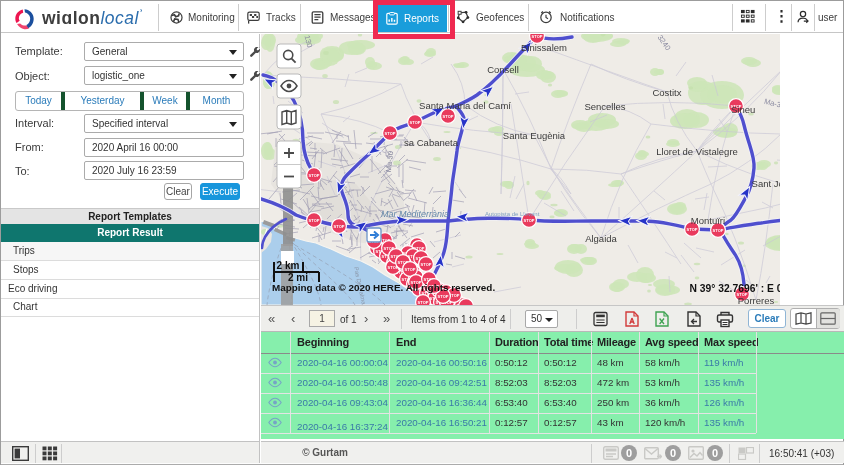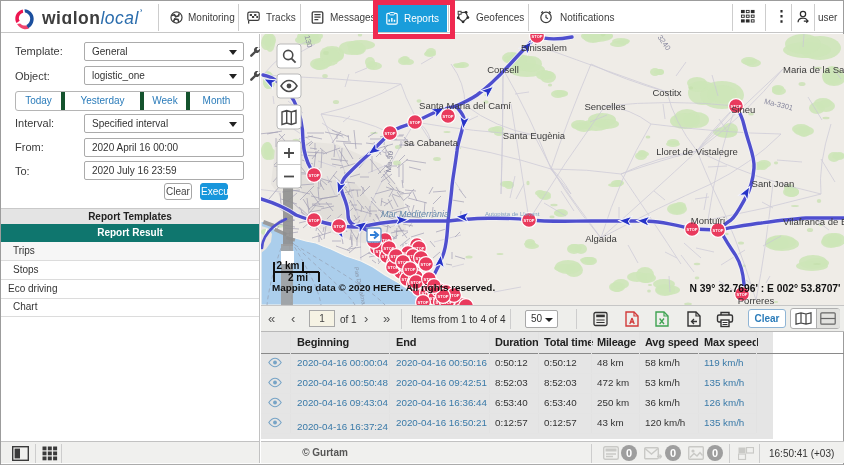--- a/index.html
+++ b/index.html
@@ -20,27 +20,27 @@
 .fsel .caret { position:absolute; right:6px; top:7px; width:0; height:0; border-left:4px solid transparent; border-right:4px solid transparent; border-top:5px solid #222; }
 .btngroup { position:absolute; left:14px; top:57px; width:229px; height:20px; border:1px solid #b5b5b5; border-radius:3px; display:flex; }
 .btngroup div { text-align:center; line-height:18px; color:#2b7cba; font-size:10px; border-right:4px solid #14532d; }
 .btngroup div:last-child { border-right:none; }
 #rtbar { position:absolute; left:0; top:174px; width:258px; height:17px; background:#e4e4e4; border-top:1px solid #c9c9c9; border-bottom:1px solid #c9c9c9; text-align:center; font-weight:bold; color:#222; line-height:16px; font-size:10px; }
 #rrbar { position:absolute; left:0; top:190px; width:258px; height:18px; background:#0f766e; text-align:center; font-weight:bold; color:#fff; line-height:18px; font-size:10px; }
 .lrow { position:absolute; left:0; width:258px; height:19px; border-bottom:1px solid #dcdcdc; line-height:18px; padding-left:12px; color:#333; font-size:10px; }
 
 #blbar { position:absolute; left:0; top:440px; width:259px; height:22px; background:#f0f0ee; border-top:1px solid #c2c2c2; border-right:1px solid #c2c2c2; }
 
-#map { position:absolute; left:260px; top:33px; width:583px; height:271px; background:#efede9; overflow:hidden; }
+#map { position:absolute; left:260px; top:33px; width:519px; height:271px; background:#efede9; overflow:hidden; }
 
 #toolbar { position:absolute; left:260px; top:304px; width:583px; height:27px; background:#eeeeeb; border-top:1px solid #c6c6c6; border-bottom:1px solid #b8b8b8; }
 .tbtxt { position:absolute; top:8px; font-size:10px; color:#333; }
 .pgarrow { position:absolute; top:5px; font-size:13px; color:#555; }
 
-#rtable { position:absolute; left:260px; top:331px; width:512px; height:107px; background:#e5e5e5; }
+#rtable { position:absolute; left:260px; top:331px; width:583px; height:107px; background:#86efac; }
 .th { position:absolute; top:0; height:21px; font-weight:bold; color:#222; font-size:11px; line-height:21px; letter-spacing:-0.2px; }
 .td { position:absolute; height:20px; font-size:9.8px; line-height:20px; color:#333; }
 .tlink { color:#3a7aa8; }
 .colsep { position:absolute; width:1px; background:#e2e2e2; }
 .rowline { position:absolute; left:0; width:495px; height:1px; background:#e4e4e4; }
 
 #statusbar { position:absolute; left:260px; top:440px; width:583px; height:22px; background:#f0f0ee; border-top:1px solid #c2c2c2; }
 .badge { display:inline-block; width:16px; height:16px; border-radius:8px; background:#9e9e9e; color:#fff; font-weight:bold; font-size:11px; text-align:center; line-height:16px; }
 </style>
 </head>
@@ -148,21 +148,21 @@
         <div style="width:46px;">Week</div>
         <div style="width:53px;">Month</div>
   </div>
   <div class="flabel" style="top:83px;">Interval:</div>
   <div class="fsel" style="top:80px;">Specified interval<span class="caret"></span></div>
   <div class="flabel" style="top:107px;">From:</div>
   <div class="fsel" style="top:104px;">2020 April 16 00:00</div>
   <div class="flabel" style="top:131px;">To:</div>
   <div class="fsel" style="top:127px;">2020 July 16 23:59</div>
   <div class="abs" style="left:163px; top:149px; width:28px; height:17px; border:1px solid #a5a5a5; border-radius:3px; text-align:center; line-height:16px; color:#444;">Clear</div>
-  <div class="abs" style="left:199px; top:149px; width:28px; height:17px; background:#1896dc; border:1px solid #1896dc; border-radius:3px; text-align:center; line-height:16px; color:#fff;">Execute</div>
+  <div class="abs" style="left:199px; top:149px; width:40px; height:17px; background:#1896dc; border:1px solid #1896dc; border-radius:3px; text-align:center; line-height:16px; color:#fff;">Execute</div>
   <svg class="abs" style="left:247px; top:12px;" width="13" height="13" viewBox="0 0 13 13">
     <g transform="rotate(45 6.5 6.5)" fill="#4a4a4a">
       <path d="M6.5 0 A3 3 0 1 1 6.4 0 Z M5.6 -0.5 h1.8 v3 h-1.8 Z" fill-rule="evenodd" fill="#4a4a4a"></path>
       <path d="M5.6 -0.3 h1.8 v3 h-1.8 Z" fill="#fff"></path>
       <rect x="5.3" y="4.6" width="2.4" height="7.6" rx="1.2"></rect>
     </g>
   </svg>
   <svg class="abs" style="left:247px; top:36px;" width="13" height="13" viewBox="0 0 13 13">
     <g transform="rotate(45 6.5 6.5)" fill="#4a4a4a">
       <path d="M6.5 0 A3 3 0 1 1 6.4 0 Z M5.6 -0.5 h1.8 v3 h-1.8 Z" fill-rule="evenodd" fill="#4a4a4a"></path>

